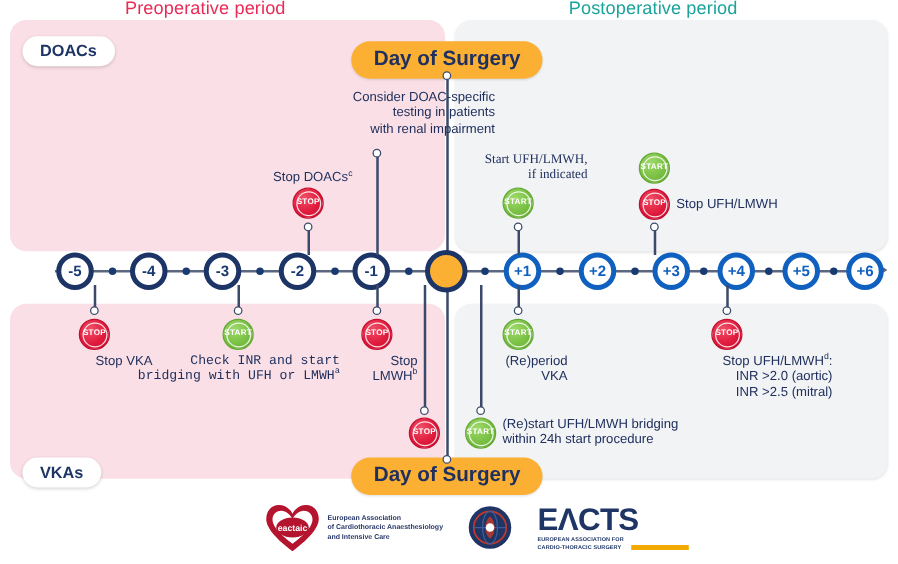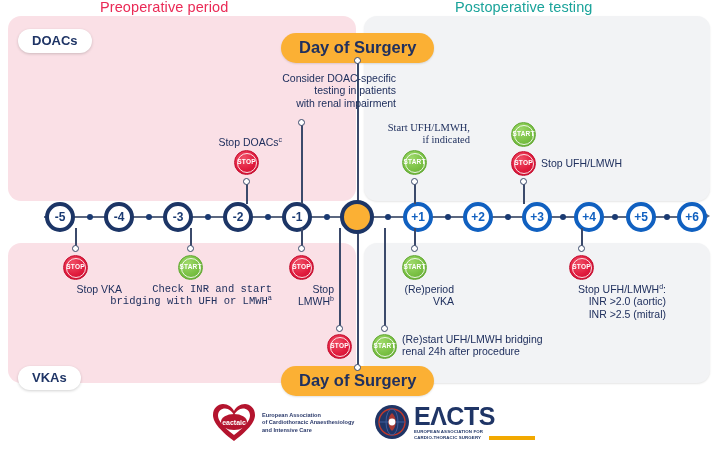--- a/index.html
+++ b/index.html
@@ -179,39 +179,39 @@
     left:0;top:398px;width:718px;height:53px;
   }
   #logo-eacta{position:absolute;left:212px;top:5px;display:flex;align-items:center;gap:6px;}
   .heart{
     position:relative;width:44px;height:40px;
   }
   .heart svg{display:block;}
   #eacta-text{
     font-size:5.6px;line-height:7.4px;color:#2b3a6b;font-weight:700;white-space:pre-line;
   }
-  #logo-eacts{position:absolute;left:374px;top:6px;display:flex;align-items:center;gap:4px;}
+  #logo-eacts{position:absolute;left:374px;top:6px;display:flex;align-items:center;gap:20px;}
   #eacts-globe{width:36px;height:36px;}
   #eacts-word{
     font-size:25px;font-weight:700;color:#1f3566;letter-spacing:-.5px;line-height:25px;
   }
   #eacts-sub{
     font-size:4.4px;line-height:5.6px;color:#1f3566;font-weight:700;white-space:pre-line;
     letter-spacing:.1px;
   }
   #eacts-bar{width:46px;height:4px;background:#f2a900;margin-top:2px;}
   .eacts-right{display:flex;flex-direction:column;justify-content:center;}
 </style>
 </head>
 <body>
 
 <div id="stage">
 
   <div id="preop-title" class="period-title">Preoperative period</div>
-  <div id="postop-title" class="period-title">Postoperative testing</div>
+  <div id="postop-title" class="period-title">Postoperative period</div>
 
   <div id="panel-doac" class="panel"></div>
   <div id="panel-post-top" class="panel"></div>
   <div id="panel-vka" class="panel"></div>
   <div id="panel-post-bottom" class="panel"></div>
 
   <div id="pill-doacs" class="pill">DOACs</div>
   <div id="pill-vkas" class="pill">VKAs</div>
 
   <div id="dos-top" class="dos">Day of Surgery</div>
@@ -317,21 +317,21 @@
   </div>
   <div class="txt c" style="left:376px;top:283px;width:78px;">(Re)period
 VKA</div>
 
   <div class="conn" style="left:384px;top:228px;height:98px;"></div>
   <div class="ring" style="left:381px;top:325px;"></div>
   <div class="marker start" style="left:372px;top:334px;">
     <span class="glyph">START</span>
   </div>
   <div class="txt l" style="left:402px;top:333px;width:190px;">(Re)start UFH/LMWH bridging
-renal 24h after procedure</div>
+within 24h start procedure</div>
 
   <div class="conn" style="left:581px;top:228px;height:20px;"></div>
   <div class="ring" style="left:578px;top:245px;"></div>
   <div class="marker stop" style="left:569px;top:255px;">
     <span class="glyph">STOP</span>
   </div>
   <div class="txt c" style="left:496px;top:283px;width:170px;"><span>Stop UFH/LMWH</span><sup>d</sup><span>:
 INR &gt;2.0 (aortic)
 INR &gt;2.5 (mitral)</span></div>
 

